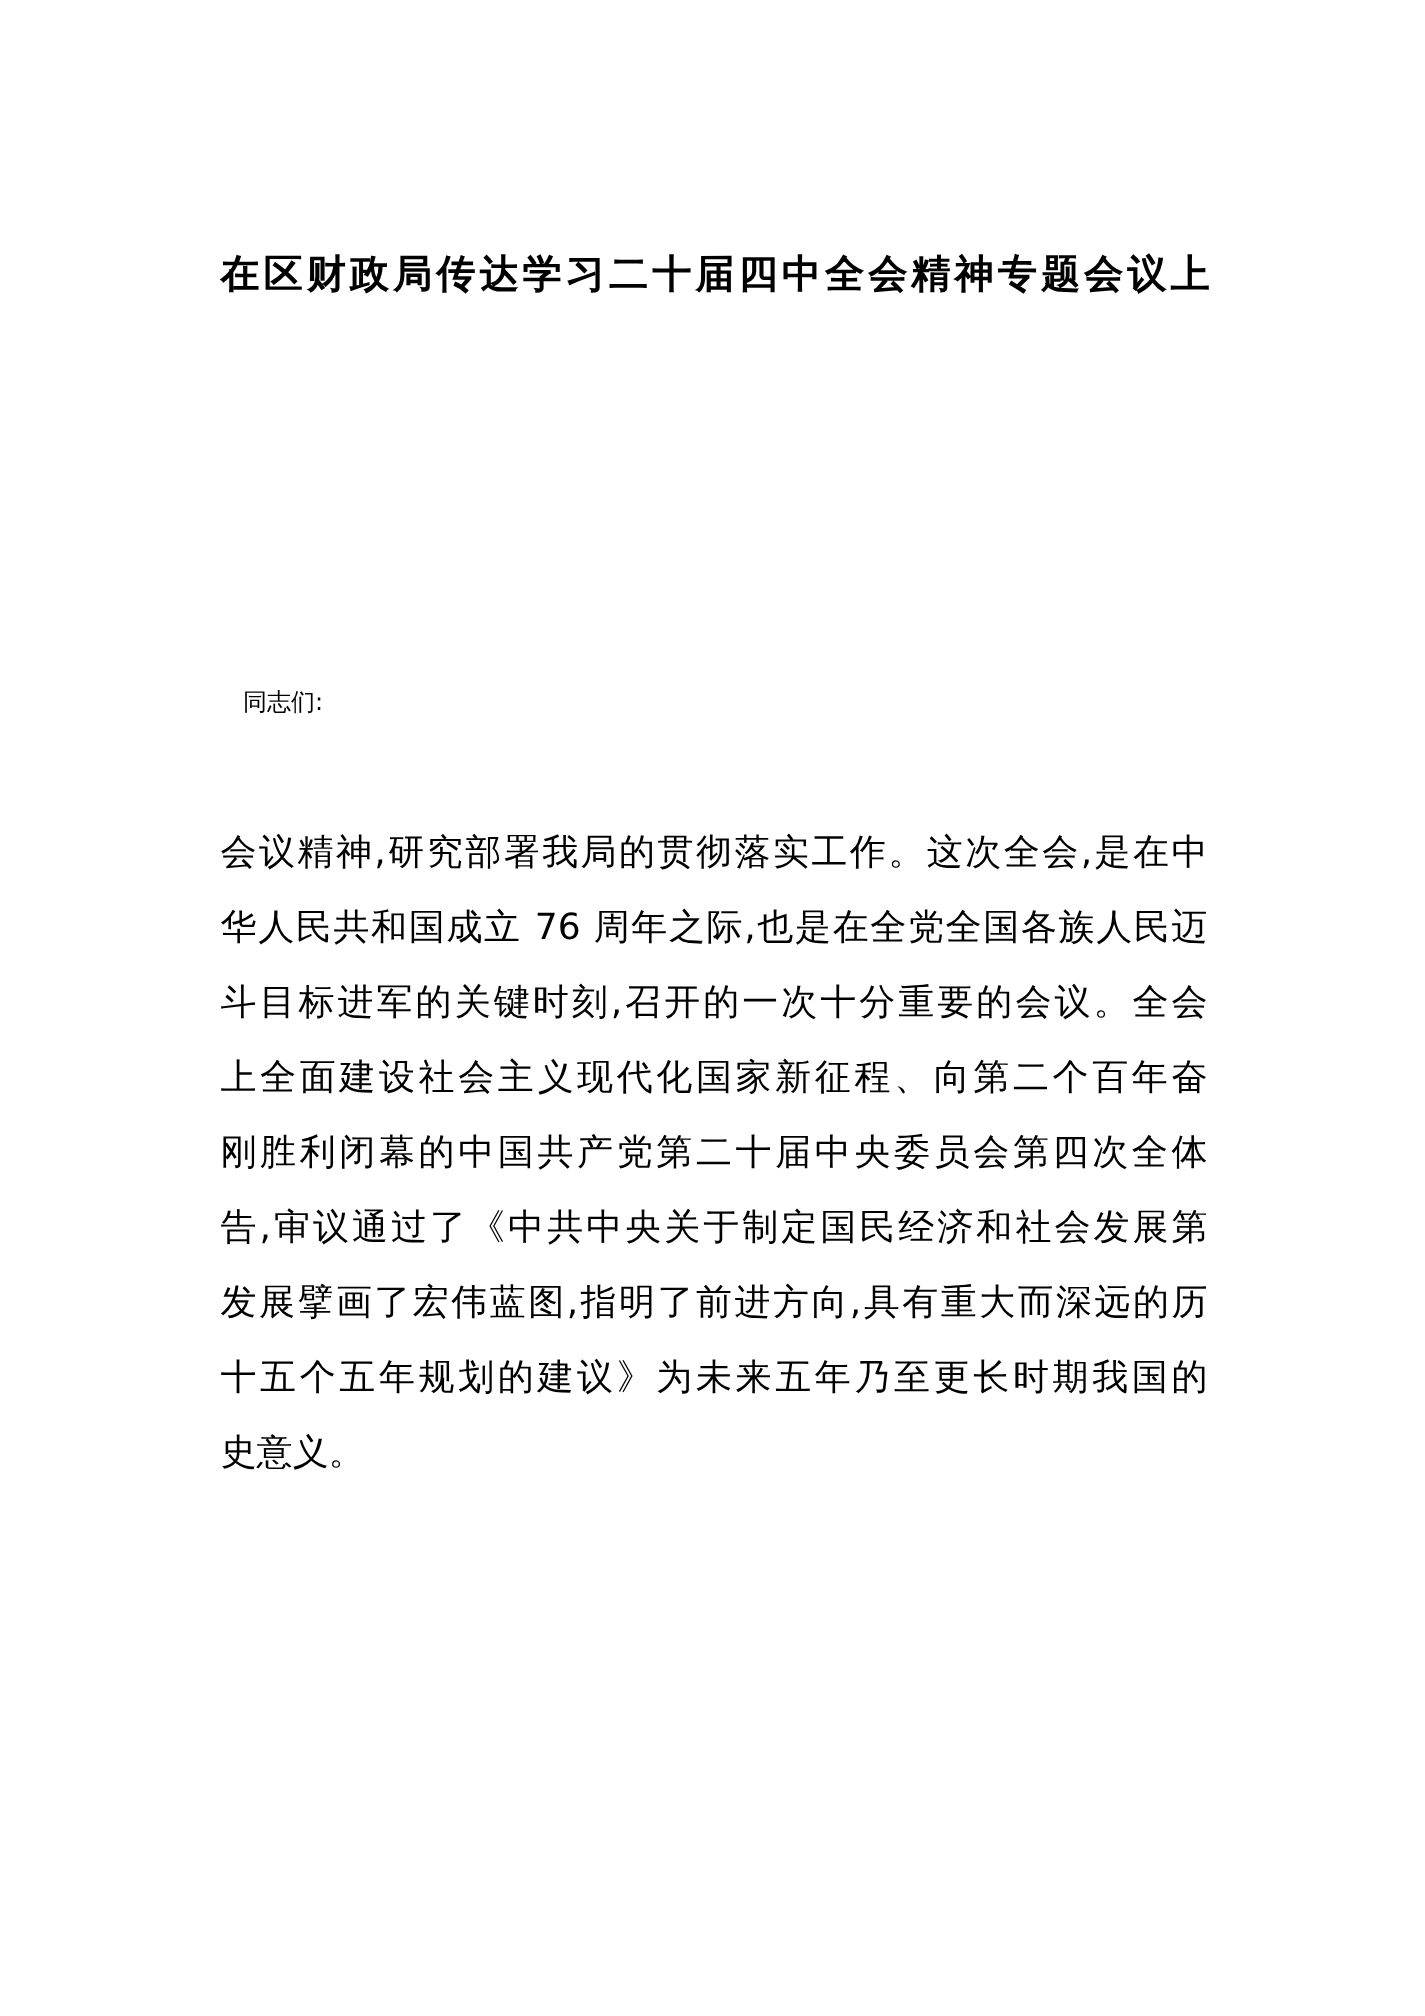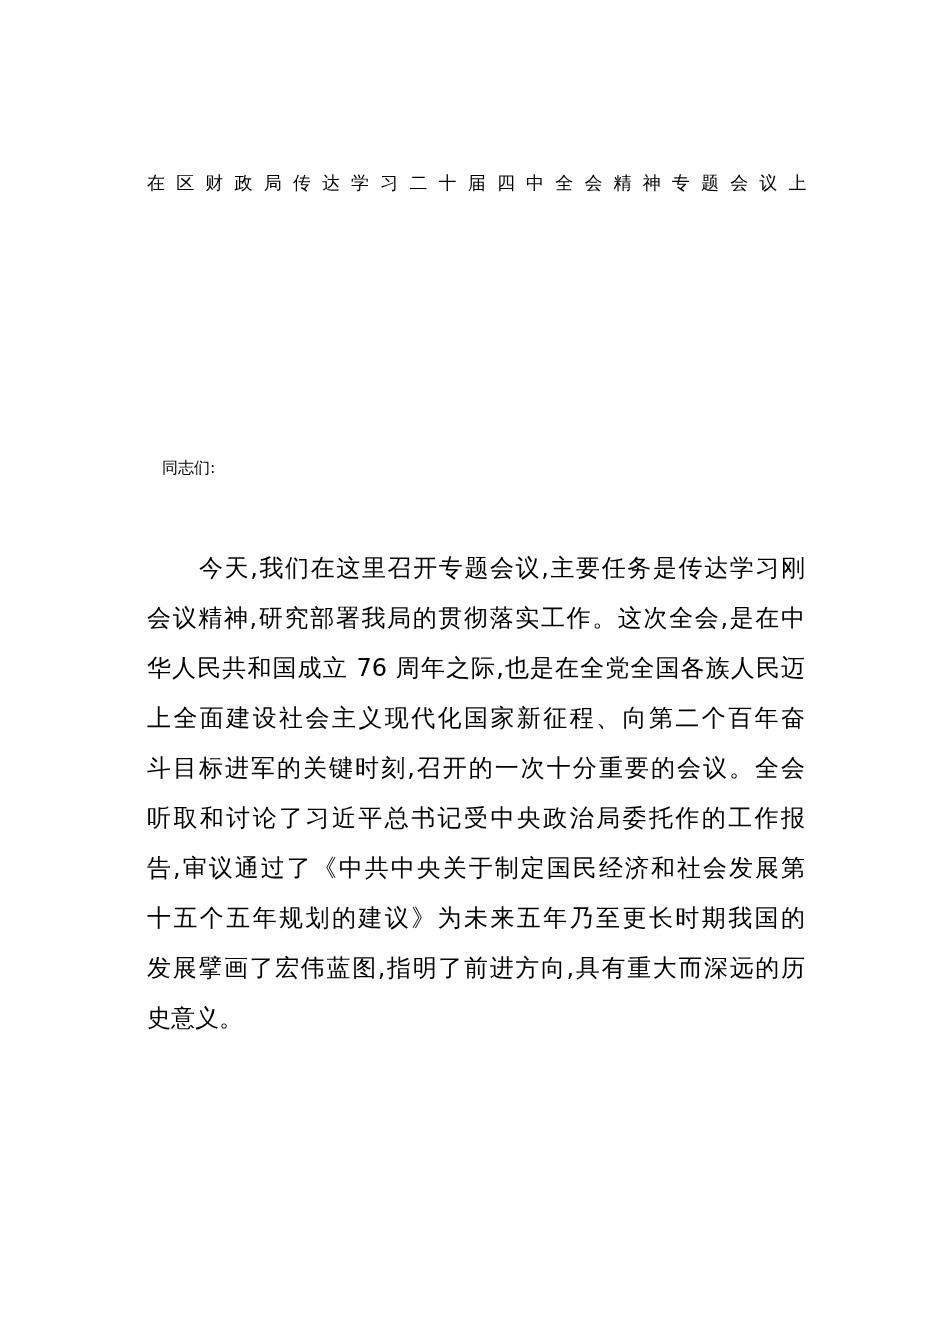--- a/index.html
+++ b/index.html
@@ -21,22 +21,22 @@
       top: 0;
       width: 950px;
       height: 1344px;
       background: #ffffff;
     }
     .title-line {
       position: absolute;
       left: 147px;
       width: 660px;
       text-align: center;
-      font-size: 18px;
-      font-weight: normal;
+      font-size: 26px;
+      font-weight: bold;
       letter-spacing: 0.5px;
       line-height: 30px;
       white-space: nowrap;
     }
     .title-line.l1 { top: 168px; text-align: justify; text-align-last: justify; }
     .title-line.l2 { top: 283px; }
     .salutation {
       position: absolute;
       left: 162px;
       top: 453px;
@@ -70,26 +70,25 @@
 </head>
 <body>
 
 <div class="page">
 
   <div class="title-line l1">在区财政局传达学习二十届四中全会精神专题会议上</div>
 
   <div class="salutation">同志们:</div>
 
   <div class="para para1">
-    <span class="line indent">今天,我们在这里召开专题会议,主要任务是传达学习刚</span>
     <span class="line">会议精神,研究部署我局的贯彻落实工作。这次全会,是在中</span>
     <span class="line">华人民共和国成立 76 周年之际,也是在全党全国各族人民迈</span>
+    <span class="line">斗目标进军的关键时刻,召开的一次十分重要的会议。全会</span>
     <span class="line">上全面建设社会主义现代化国家新征程、向第二个百年奋</span>
-    <span class="line">斗目标进军的关键时刻,召开的一次十分重要的会议。全会</span>
-    <span class="line">听取和讨论了习近平总书记受中央政治局委托作的工作报</span>
+    <span class="line">刚胜利闭幕的中国共产党第二十届中央委员会第四次全体</span>
     <span class="line">告,审议通过了《中共中央关于制定国民经济和社会发展第</span>
+    <span class="line">发展擘画了宏伟蓝图,指明了前进方向,具有重大而深远的历</span>
     <span class="line">十五个五年规划的建议》为未来五年乃至更长时期我国的</span>
-    <span class="line">发展擘画了宏伟蓝图,指明了前进方向,具有重大而深远的历</span>
     <span class="line last">史意义。</span>
   </div>
 
 
 </div>
 
 </body></html>

